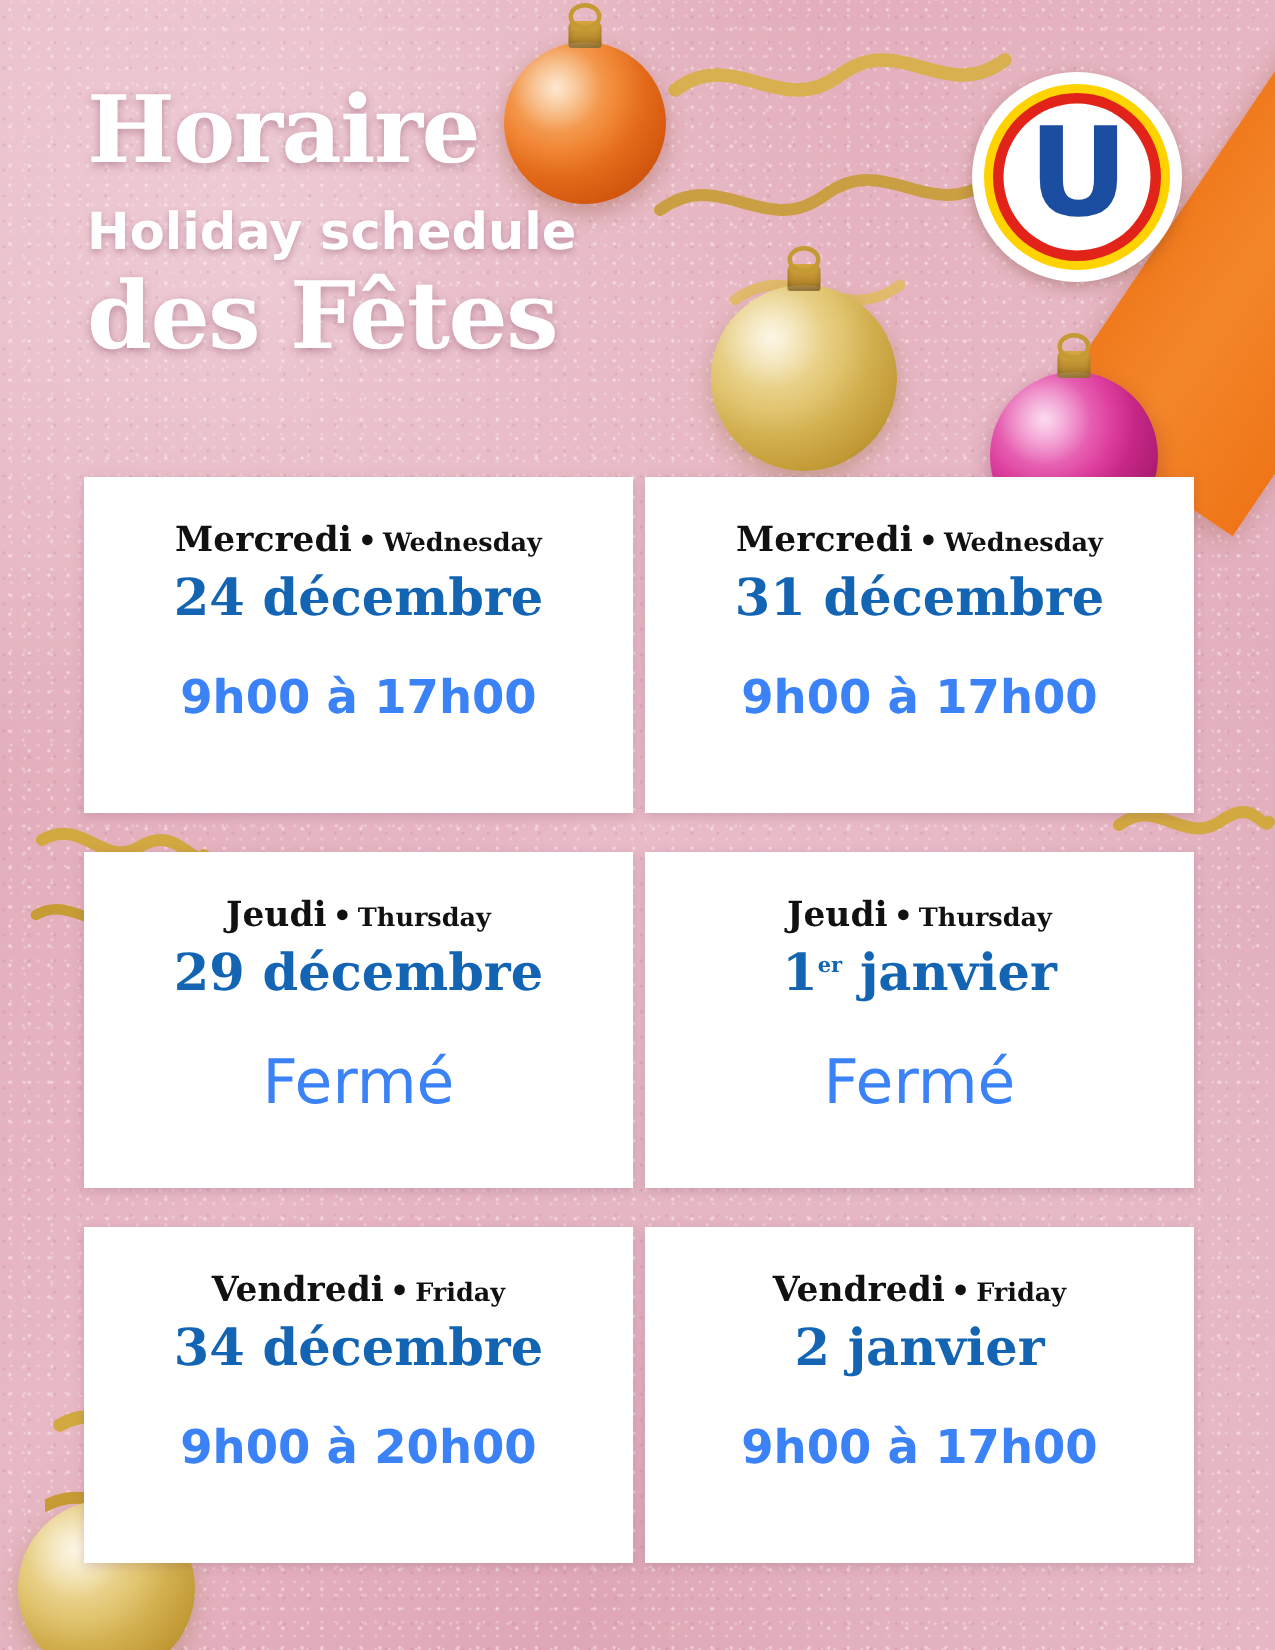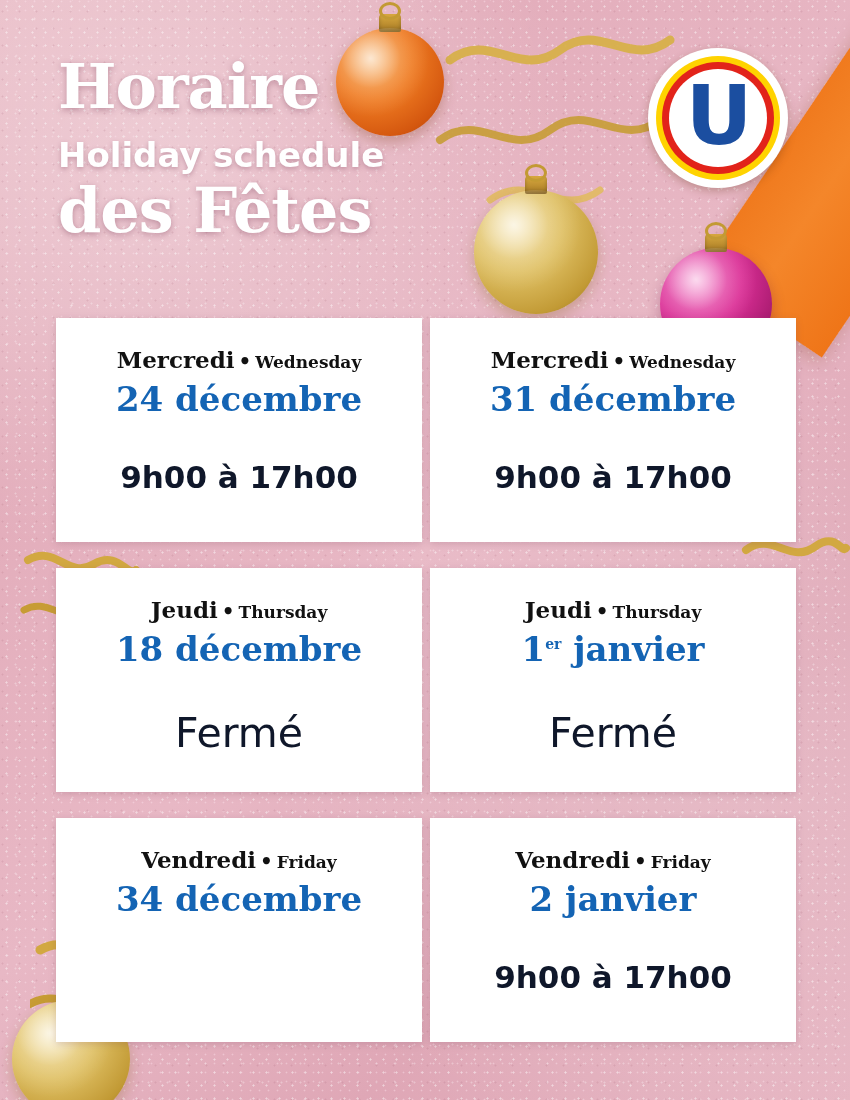--- a/index.html
+++ b/index.html
@@ -243,25 +243,25 @@
     font-weight: bold;
     font-size: 34px;
     color: #1464b4;
     white-space: nowrap;
   }
   .date sup {
     font-size: 14px;
     vertical-align: super;
   }
   .hours {
-    margin-top: 40px;
+    margin-top: 28px;
     font-family: "DejaVu Sans", sans-serif;
     font-weight: bold;
     font-size: 31px;
-    color: #0f172a;
+    color: #3b82f6;
     white-space: nowrap;
   }
   .hours.closed {
     font-weight: normal;
     font-size: 41px;
   }
 </style>
 </head>
 <body>
 
@@ -339,37 +339,38 @@
         <span class="day-fr">Mercredi</span><span class="day-sep">•</span><span class="day-en">Wednesday</span>
       </div>
       <div class="date">31 décembre</div>
       <div class="hours">9h00 à 17h00</div>
     </div>
 
     <div class="card">
       <div class="day-line">
         <span class="day-fr">Jeudi</span><span class="day-sep">•</span><span class="day-en">Thursday</span>
       </div>
-      <div class="date">18 décembre</div>
+      <div class="date">29 décembre</div>
       <div class="hours closed">Fermé</div>
     </div>
 
     <div class="card">
       <div class="day-line">
         <span class="day-fr">Jeudi</span><span class="day-sep">•</span><span class="day-en">Thursday</span>
       </div>
       <div class="date"><span>1</span><sup>er</sup><span> janvier</span></div>
       <div class="hours closed">Fermé</div>
     </div>
 
     <div class="card">
       <div class="day-line">
         <span class="day-fr">Vendredi</span><span class="day-sep">•</span><span class="day-en">Friday</span>
       </div>
       <div class="date">34 décembre</div>
+      <div class="hours">9h00 à 20h00</div>
     </div>
 
     <div class="card">
       <div class="day-line">
         <span class="day-fr">Vendredi</span><span class="day-sep">•</span><span class="day-en">Friday</span>
       </div>
       <div class="date">2 janvier</div>
       <div class="hours">9h00 à 17h00</div>
     </div>
 

